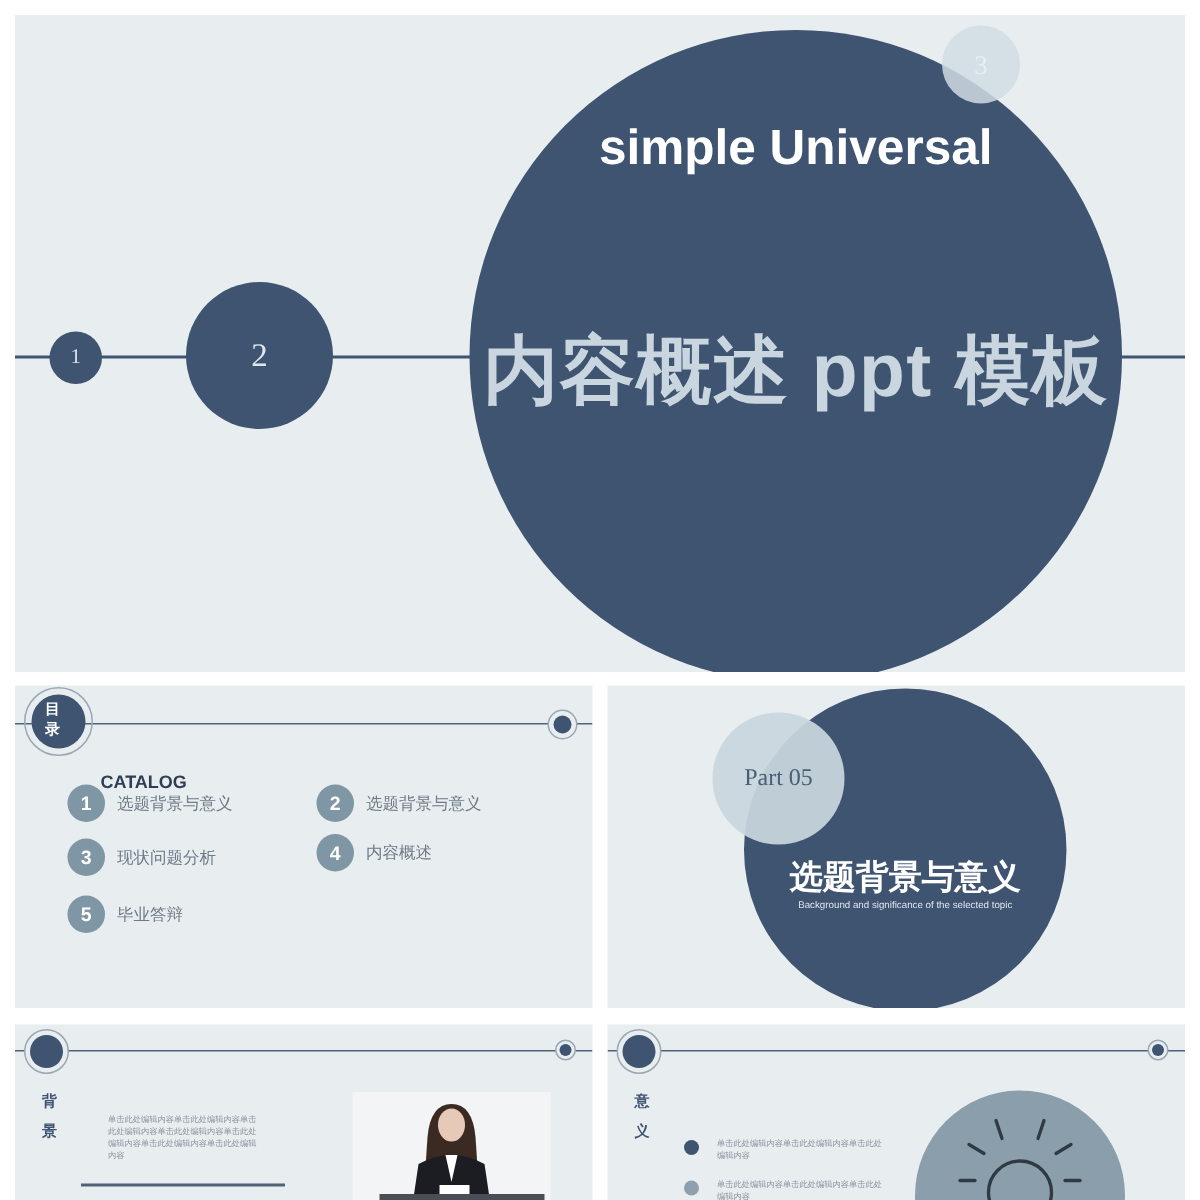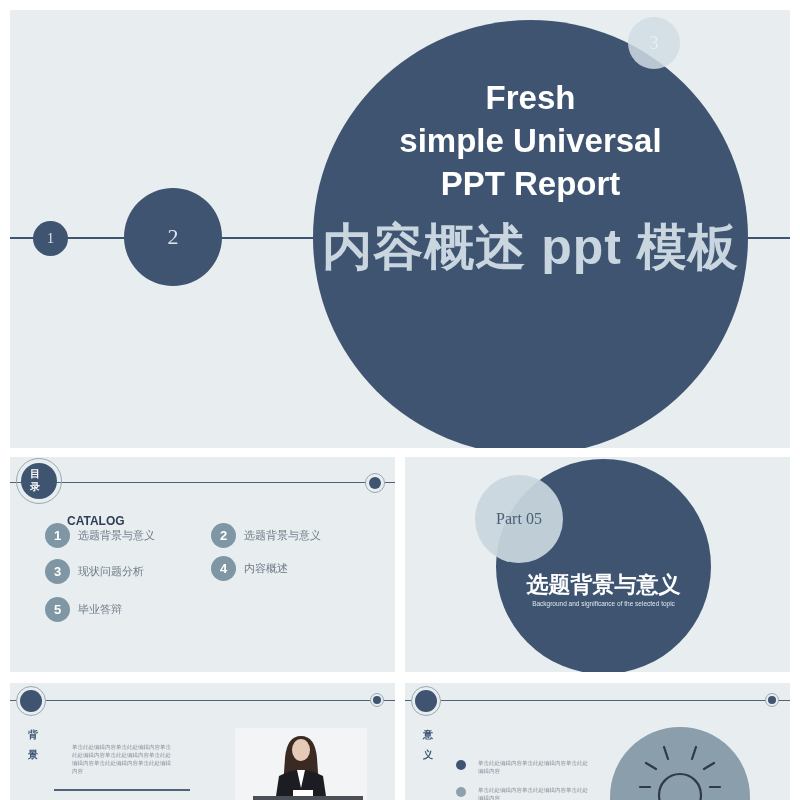--- a/index.html
+++ b/index.html
@@ -70,23 +70,21 @@
       <span>1</span>
     </div>
   <div class="circle c2">
       <span>2</span>
     </div>
   <div class="circle big"></div>
   <div class="circle c3">
       <span>3</span>
     </div>
   <div class="abs eng">
-    <div>Fresh</div>
     <div>simple Universal</div>
-    <div>PPT Report</div>
   </div>
   <div class="abs cn">内容概述 ppt 模板</div>
 </div>
 
 <div class="panel" id="s2">
   <div class="abs line"></div>
   <div class="circle ring"></div>
   <div class="circle badge">
     <div>目</div>
     <div>录</div>

